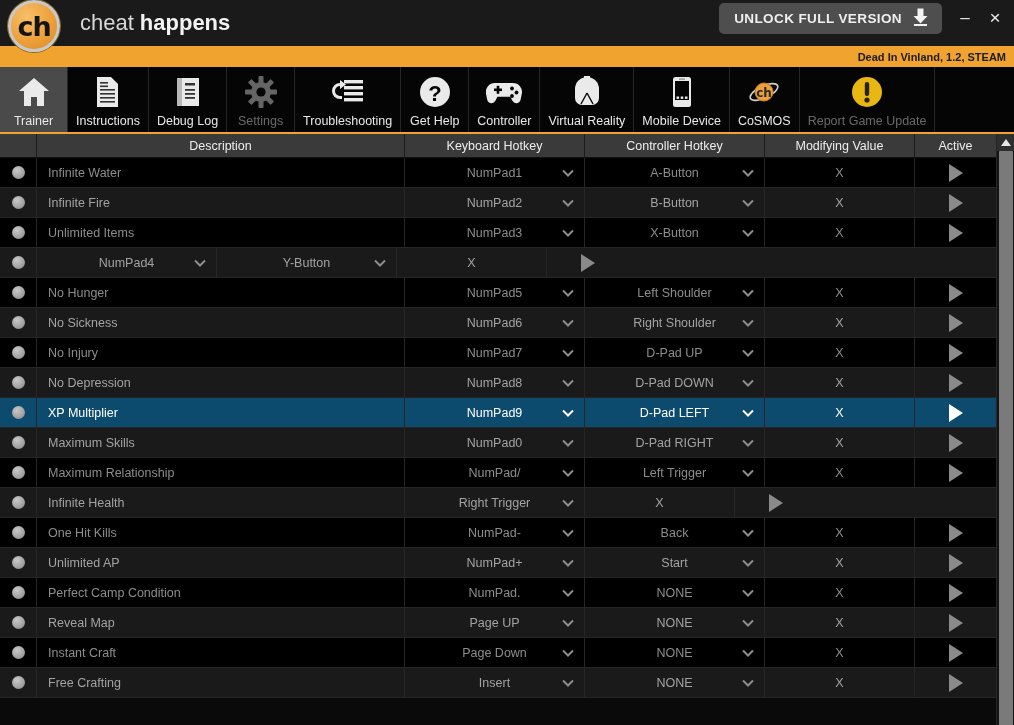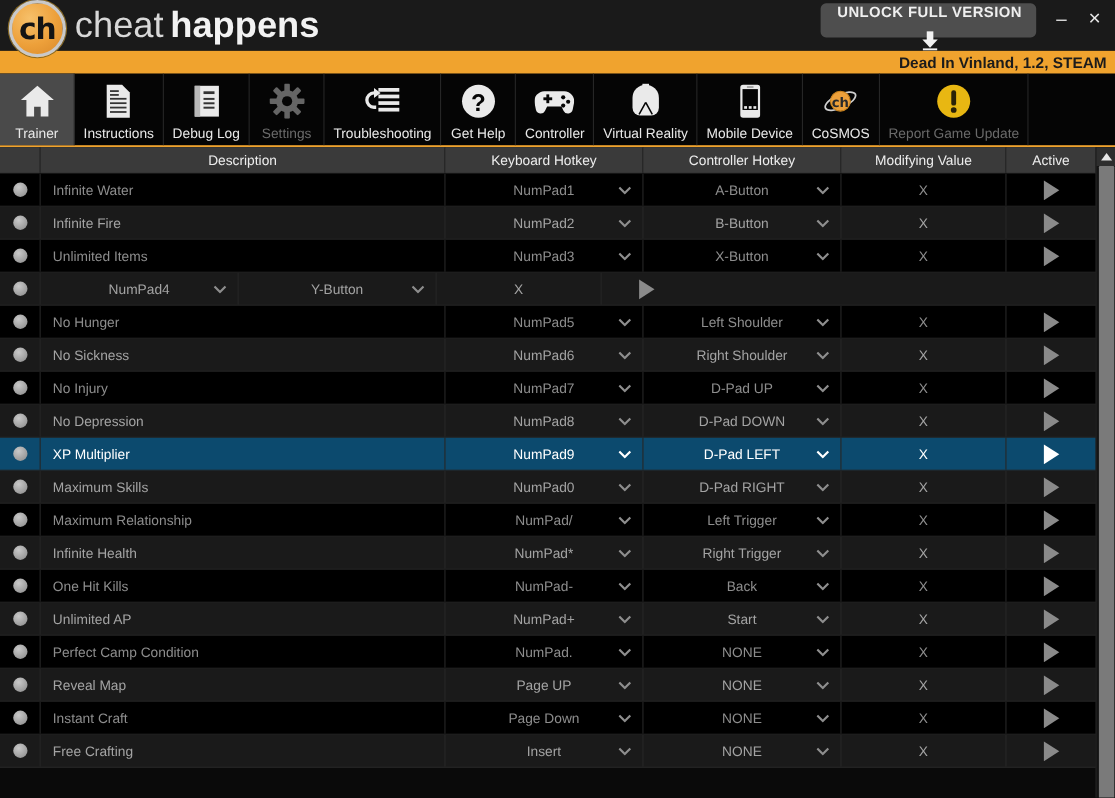--- a/index.html
+++ b/index.html
@@ -24,60 +24,59 @@
     background: radial-gradient(circle at 35% 30%, #f6c06a 0%, #eda03a 55%, #d8882a 100%);
     border: 3px solid #c9c9c9;
     display: flex; align-items: center; justify-content: center;
     font-size: 27px; font-weight: bold; color: #141414;
     font-family: "DejaVu Sans", sans-serif;
     letter-spacing: -1px;
     margin-top: 6px;
     box-shadow: 0 0 0 1px #8a6a22;
   }
   .brand {
-    margin-left: 8px;
-    font-size: 33px;
+    margin-left: 20px;
+    font-size: 22px;
     color: #d8d8d8;
     letter-spacing: 0px;
     white-space: nowrap;
   }
   .brand .b2 { color: #f2f2f2; font-weight: 600; margin-left: 6px; }
 
   .unlock-btn {
     position: absolute; right: 72px; top: 3px;
     height: 31px;
     background: #4e4e4e;
     border-radius: 5px;
     display: flex; align-items: center; gap: 10px;
     padding: 0 13px 0 15px;
     color: #efefef;
     font-size: 13.5px; font-weight: bold;
     letter-spacing: .4px;
     cursor: pointer;
-    flex-direction: column;
   }
   .dl-icon { display: block; }
 
   .win-btn {
     position: absolute; top: 6px;
     width: 26px; height: 24px;
     display: flex; align-items: center; justify-content: center;
     color: #e8e8e8; font-size: 17px; cursor: pointer;
   }
   .win-min { right: 36px; }
   .win-close { right: 6px; font-size: 19px; }
 
   
   .gamebar {
     height: 21px;
     background: #f0a32e;
     display: flex; align-items: center; justify-content: flex-end;
     padding-right: 8px;
     color: #1b1b1b;
-    font-size: 14px; font-weight: bold;
+    font-size: 11px; font-weight: bold;
   }
 
   
   .toolbar {
     height: 67px;
     background: #050505;
     display: flex;
     border-bottom: 2px solid #f0a32e;
   }
   .tool {
@@ -647,26 +646,20 @@
         <div class="cell c-mod">X</div>
         <div class="cell c-act">
           <span class="play-tri"></span>
         </div>
       </div>
       <div class="trow odd">
         <div class="cell c-tog">
           <span class="dot"></span>
         </div>
         <div class="cell c-desc">Infinite Health</div>
-        <div class="cell c-kbd">
-          <span>NumPad*</span>
-          <span class="chev"><svg width="12" height="8" viewBox="0 0 12 8">
-              <polyline points="1,1.5 6,6.5 11,1.5" fill="none" stroke="#8d8d8d" stroke-width="2"></polyline>
-            </svg></span>
-        </div>
         <div class="cell c-ctrl">
           <span>Right Trigger</span>
           <span class="chev"><svg width="12" height="8" viewBox="0 0 12 8">
               <polyline points="1,1.5 6,6.5 11,1.5" fill="none" stroke="#8d8d8d" stroke-width="2"></polyline>
             </svg></span>
         </div>
         <div class="cell c-mod">X</div>
         <div class="cell c-act">
           <span class="play-tri"></span>
         </div>

